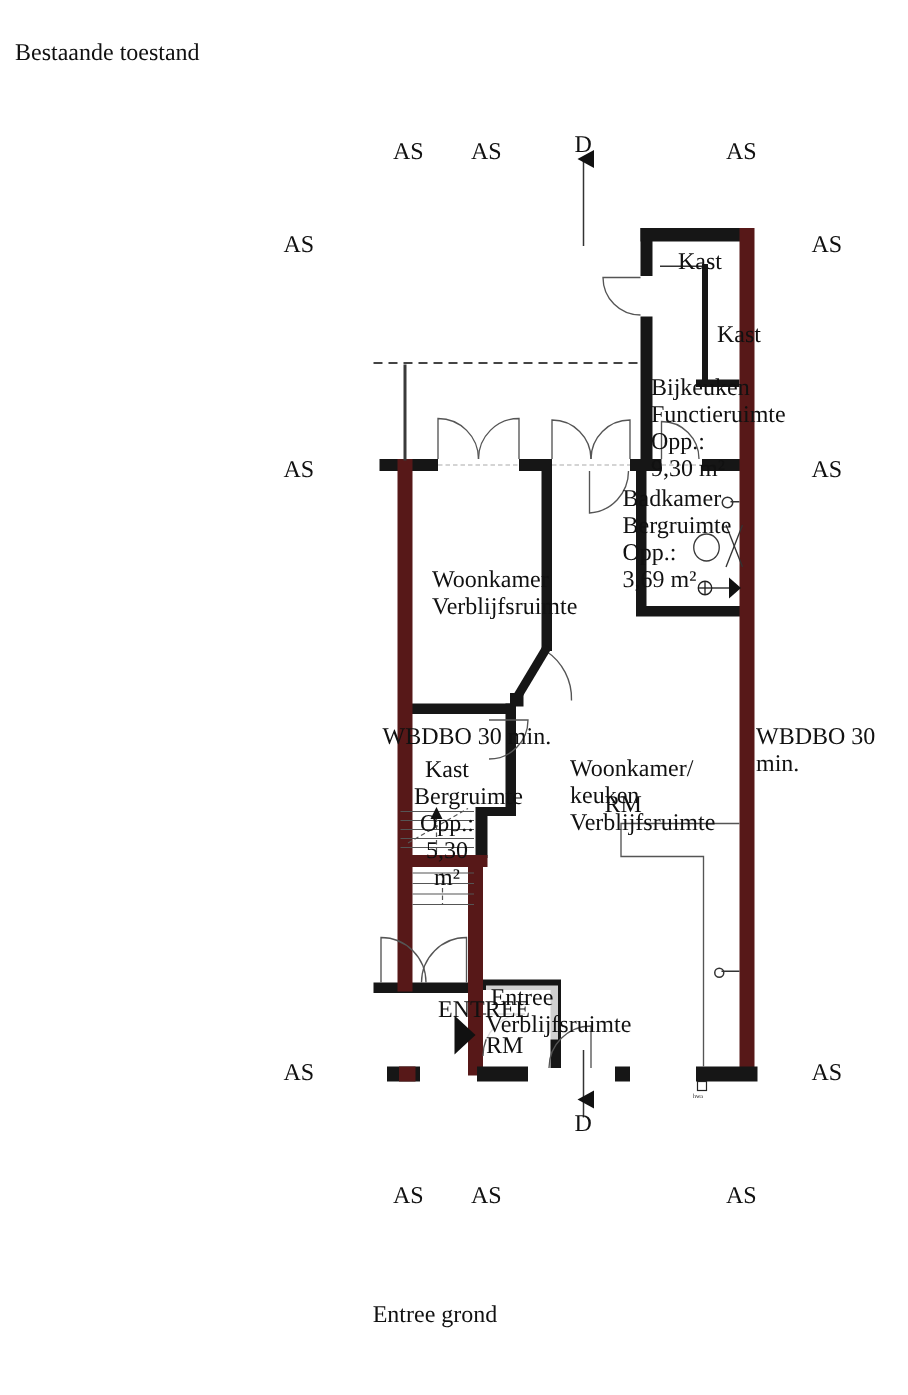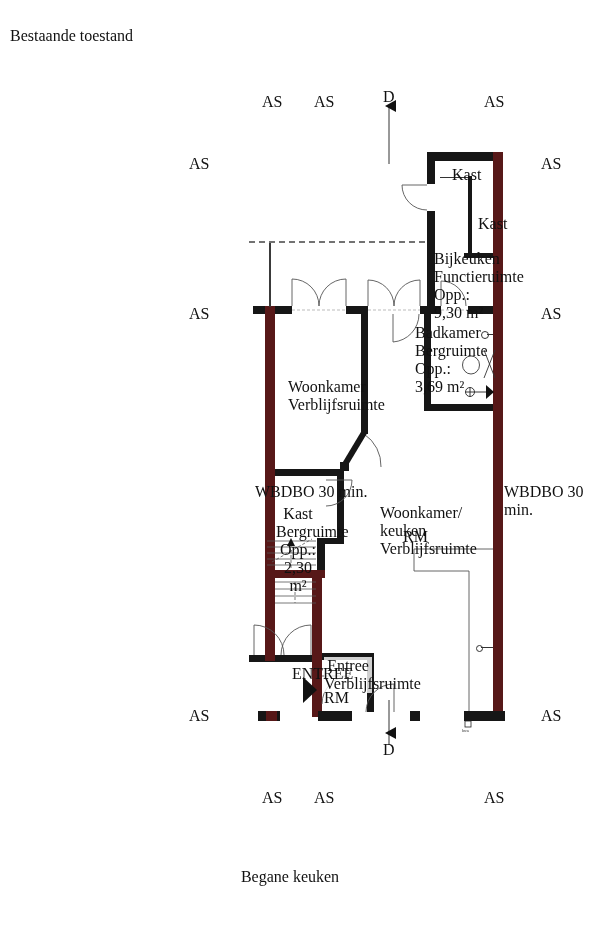--- a/index.html
+++ b/index.html
@@ -34,21 +34,21 @@
   .pinkdoor{background:#f5c9c9;border:0.6px solid #c05050;box-sizing:border-box;}
   .title{font-size:19px;font-weight:bold;font-style:italic;color:#0a0a0a;}
   .caption{font-size:19px;font-weight:bold;color:#0a0a0a;}
 </style>
 </head>
 <body>
 
 <div class="canvas">
 
   <div class="abs title" style="left:10px;top:27px;">Bestaande toestand</div>
-  <div class="abs caption" style="left:170px;top:868px;width:240px;text-align:center;">Begane keuken</div>
+  <div class="abs caption" style="left:170px;top:868px;width:240px;text-align:center;">Entree grond</div>
 
   <div>
     <div class="abs propv" style="left:248px;top:95px;height:695px;"></div>
     <div class="abs propv" style="left:516px;top:95px;height:707px;"></div>
     <div class="abs ddotv" style="left:269px;top:111px;height:676px;"></div>
     <div class="abs ddotv" style="left:321px;top:111px;height:676px;"></div>
     <div class="abs ddotv" style="left:491px;top:111px;height:676px;"></div>
     <div class="abs ddotv" style="left:389px;top:112px;height:636px;"></div>
     <div class="abs ddoth" style="left:205px;top:162px;width:340px;"></div>
     <div class="abs ddoth" style="left:205px;top:312px;width:340px;"></div>
@@ -216,21 +216,21 @@
     <div class="sub">Bergruimte</div>
     <div class="sub">Opp.: 3,69 m²</div>
   </div>
   <div class="abs" style="left:288px;top:378px;width:64px;text-align:center;">
     <div class="name">Woonkamer</div>
     <div class="sub">Verblijfsruimte</div>
   </div>
   <div class="abs" style="left:276px;top:505px;width:44px;text-align:center;">
     <div class="name">Kast</div>
     <div class="sub">Bergruimte</div>
-    <div class="sub">Opp.: 2,30 m²</div>
+    <div class="sub">Opp.: 5,30 m²</div>
   </div>
   <div class="abs" style="left:380px;top:504px;width:66px;text-align:left;">
     <div class="name">Woonkamer/ keuken</div>
     <div class="sub">Verblijfsruimte</div>
   </div>
   <div class="abs" style="left:324px;top:657px;width:48px;text-align:center;background:rgba(255,255,255,.8);">
     <div class="name">Entree</div>
     <div class="sub">Verblijfsruimte</div>
   </div>
   <div class="abs tiny" style="left:452px;top:166px;">Kast</div>

